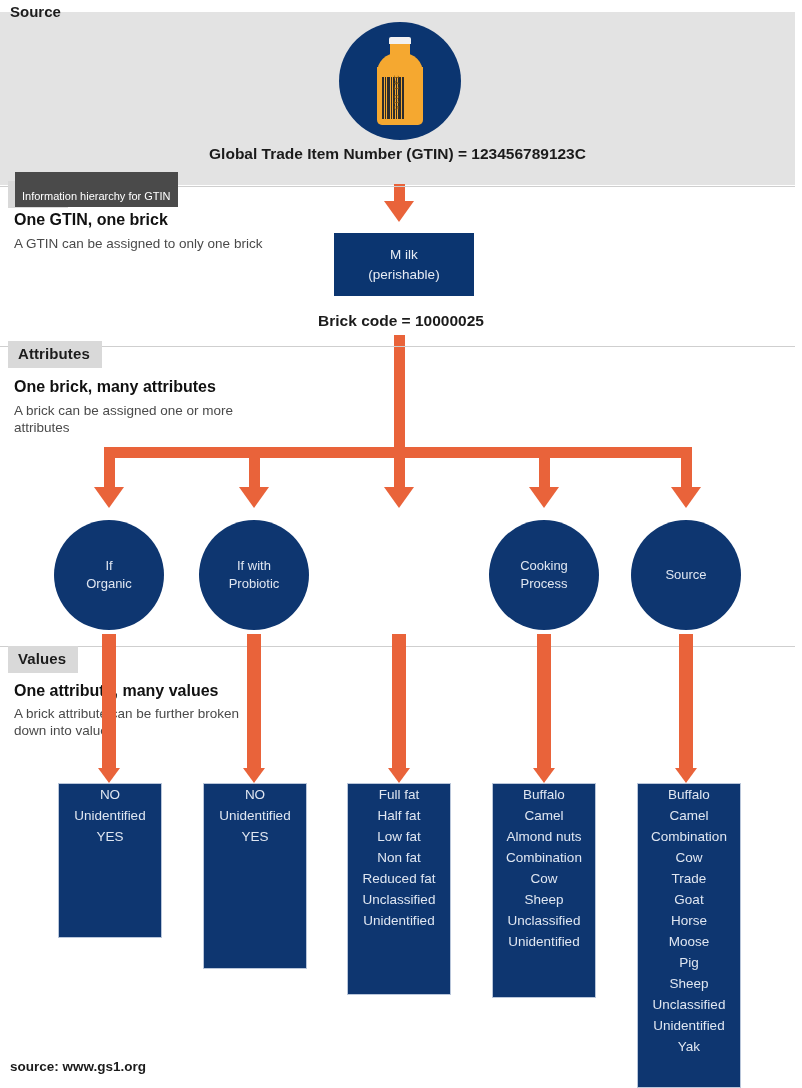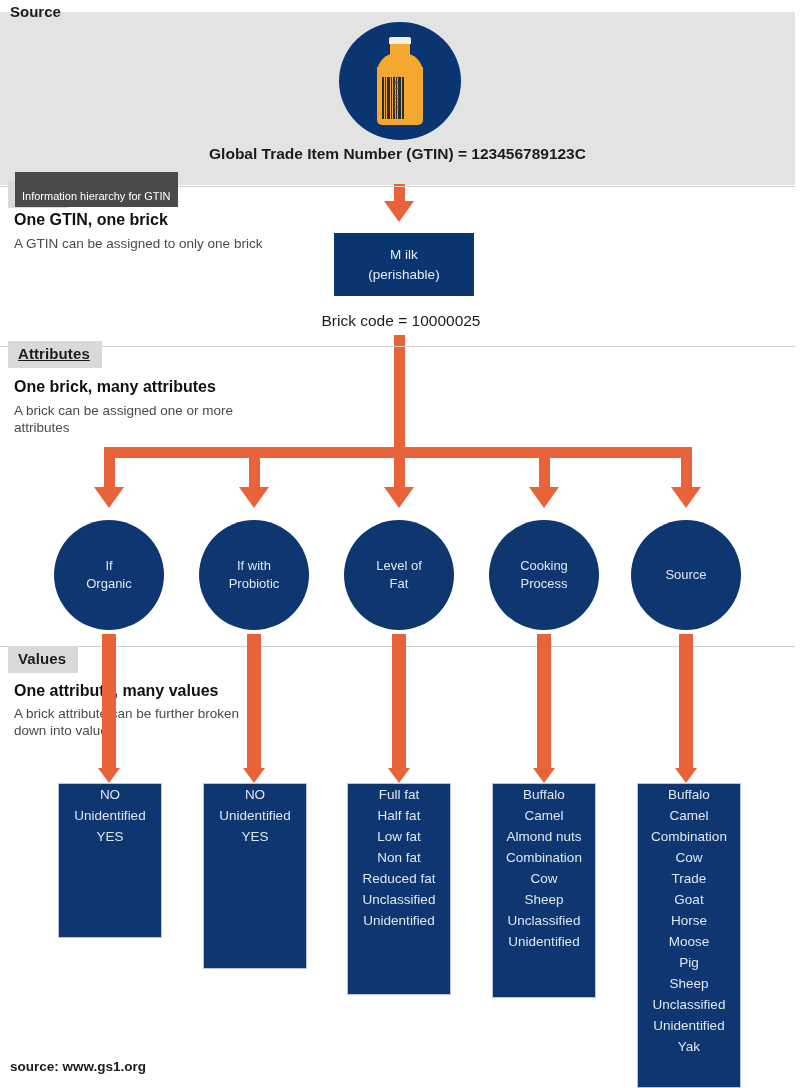--- a/index.html
+++ b/index.html
@@ -201,21 +201,21 @@
     align-items: center;
     justify-content: center;
     text-align: center;
     font-size: 13.5px;
     line-height: 20px;
   }
   .brick-caption {
     position: absolute;
     text-align: center;
     color: #1b1b1b;
-    font-weight: normal;
+    font-weight: bold;
     font-size: 15.5px;
     white-space: nowrap;
   }
   .attr-circle {
     position: absolute;
     width: 110px;
     height: 110px;
     border-radius: 50%;
     background: #0e3670;
     color: #dfe6f1;
@@ -295,21 +295,21 @@
       <div>M ilk</div>
       <div>(perishable)</div>
     </div>
   </div>
 
   <div class="brick-caption" style="left:236px; top:312px; width:330px;">Brick code = 10000025</div>
 
   <div class="bar-v" style="left:394px; top:335px; width:11px; height:117px;"></div>
 
   <div class="section-rule" style="top:346px;"></div>
-  <div class="section-tag" style="left:8px; top:341px;text-decoration:underline;">Attributes</div>
+  <div class="section-tag" style="left:8px; top:341px;">Attributes</div>
 
   <div class="headline" style="left:14px; top:377px;">One brick, many attributes</div>
   <div class="subtext" style="left:14px; top:402px;">A brick can be assigned one or more attributes</div>
 
   <div class="bar-h" style="left:104px; top:447px; width:588px;"></div>
   <div class="bar-v" style="left:104px; top:447px; width:11px; height:45px;"></div>
   <div class="bar-v" style="left:249px; top:447px; width:11px; height:45px;"></div>
   <div class="bar-v" style="left:394px; top:447px; width:11px; height:45px;"></div>
   <div class="bar-v" style="left:539px; top:447px; width:11px; height:45px;"></div>
   <div class="bar-v" style="left:681px; top:447px; width:11px; height:45px;"></div>
@@ -323,26 +323,20 @@
   <div class="attr-circle" style="left:54px; top:520px;">
     <div>
       <div>If</div>
       <div>Organic</div>
     </div>
   </div>
   <div class="attr-circle" style="left:199px; top:520px;">
     <div>
       <div>If with</div>
       <div>Probiotic</div>
-    </div>
-  </div>
-  <div class="attr-circle" style="left:344px; top:520px;">
-    <div>
-      <div>Level of</div>
-      <div>Fat</div>
     </div>
   </div>
   <div class="attr-circle" style="left:489px; top:520px;">
     <div>
       <div>Cooking</div>
       <div>Process</div>
     </div>
   </div>
   <div class="attr-circle" style="left:631px; top:520px;">
     <div>

